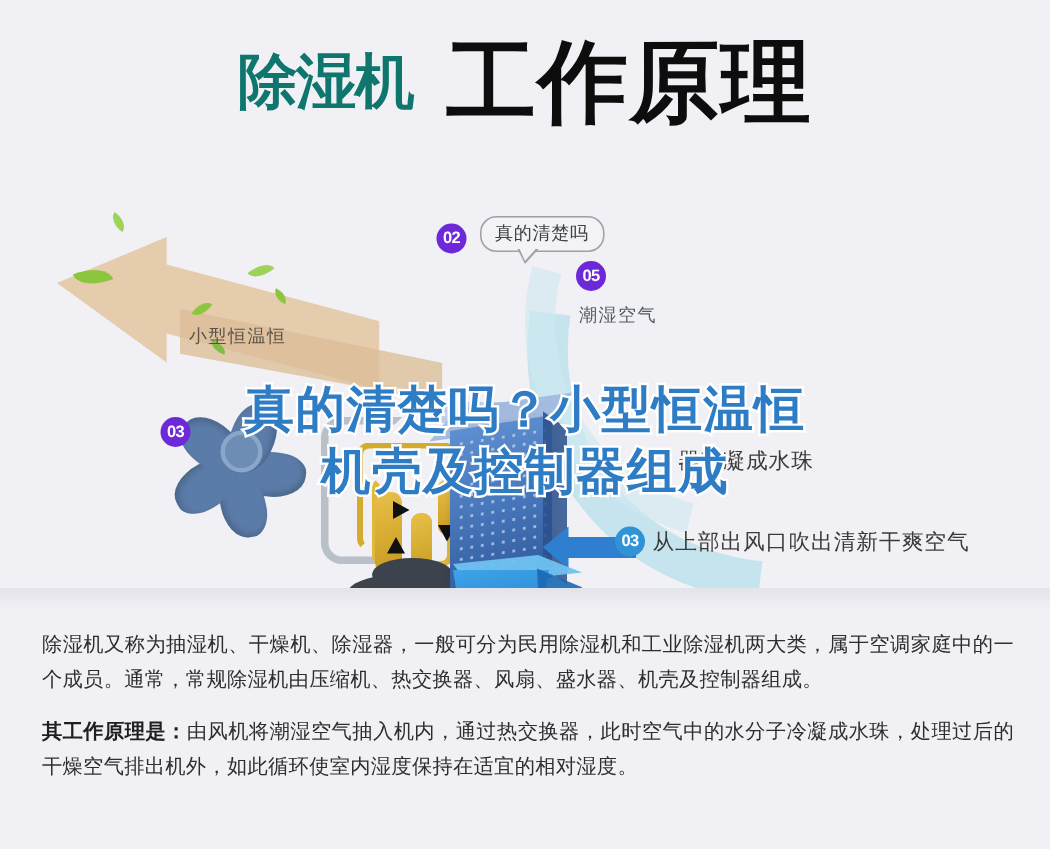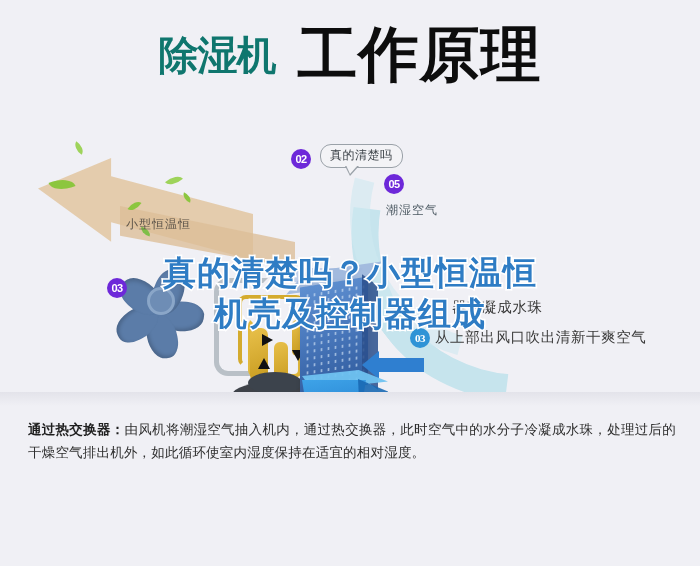--- a/index.html
+++ b/index.html
@@ -381,21 +381,21 @@
 
   
   .cap {
     position: absolute;
     font-size: 14.5px;
     color: #3b3b3b;
     white-space: nowrap;
     letter-spacing: .6px;
   }
   .cap-02 { left: 452px; top: 178px; }
-  .cap-03 { left: 410px; top: 208px; font-family: Liberation Serif, serif; }
+  .cap-03 { left: 410px; top: 232px; }
 
   
   .overlay {
     position: absolute;
     left: 0;
     top: 252px;
     width: 700px;
     text-align: center;
     font-size: 33px;
     line-height: 41px;
@@ -509,16 +509,17 @@
 
   </div>
 
   <div class="overlay">
     <span class="ol-line">真的清楚吗？小型恒温恒</span>
     <span class="ol-line">机壳及控制器组成</span>
   </div>
 
   <div class="divider-shadow"></div>
   <div class="body-text">
-    <p class="para"><span class="lead">通过热交换器：</span><span>由风机将潮湿空气抽入机内，通过热交换器，此时空气中的水分子冷凝成水珠，处理过后的干燥空气排出机外，如此循环使室内湿度保持在适宜的相对湿度。</span></p>
+    <p class="para">除湿机又称为抽湿机、干燥机、除湿器，一般可分为民用除湿机和工业除湿机两大类，属于空调家庭中的一个成员。通常，常规除湿机由压缩机、热交换器、风扇、盛水器、机壳及控制器组成。</p>
+    <p class="para"><span class="lead">其工作原理是：</span><span>由风机将潮湿空气抽入机内，通过热交换器，此时空气中的水分子冷凝成水珠，处理过后的干燥空气排出机外，如此循环使室内湿度保持在适宜的相对湿度。</span></p>
   </div>
 
 </div>
 
 </body></html>

